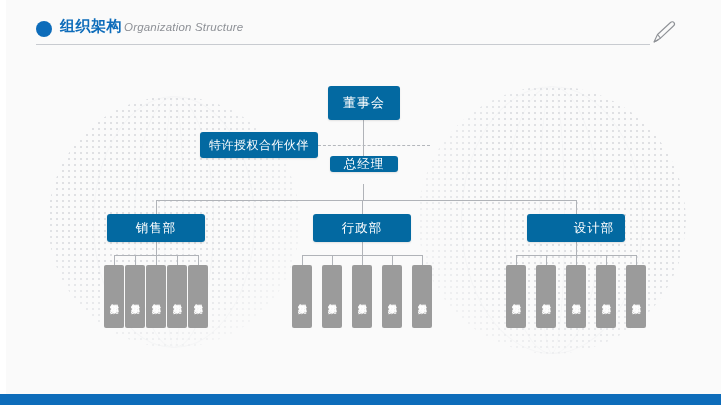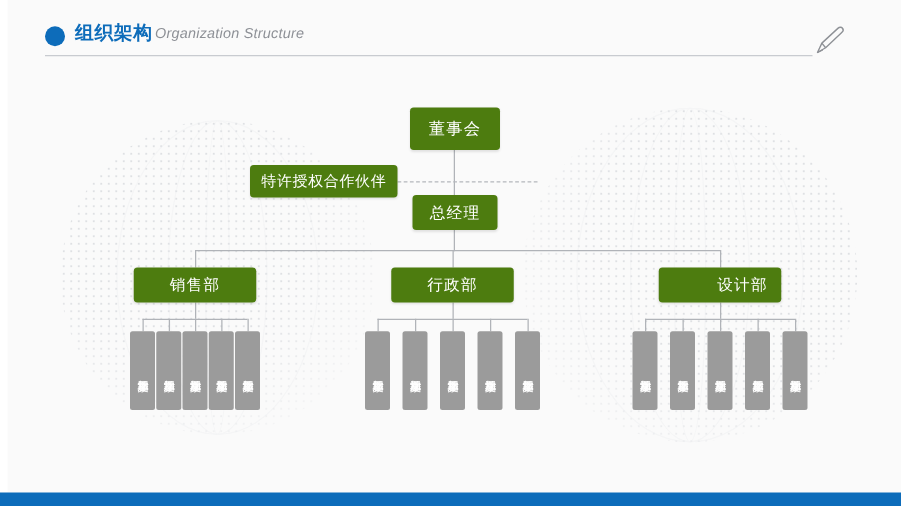--- a/index.html
+++ b/index.html
@@ -78,31 +78,31 @@
   .pen-icon {
     position: absolute; left: 648px; top: 18px;
     width: 30px; height: 30px;
   }
 
   
   .chart { position: absolute; left: 0; top: 0; width: 721px; height: 405px; }
 
   .node {
     position: absolute;
-    background: #4d7c0f;
+    background: #0369a1;
     color: #ffffff;
     border-radius: 3px;
     display: flex; align-items: center; justify-content: center;
     font-size: 12.5px;
     letter-spacing: 1px;
     white-space: nowrap;
     box-shadow: 0 1px 2px rgba(0,0,0,.10);
   }
   .node-board   { left: 328px; top: 86px;  width: 72px;  height: 34px; font-size: 13px; }
-  .node-gm      { left: 330px; top: 156px; width: 68px;  height: 28px; }
+  .node-gm      { left: 330px; top: 156px; width: 68px;  height: 16px; }
   .node-legal   { left: 430px; top: 132px; width: 90px;  height: 28px; }
   .node-partner { left: 200px; top: 132px; width: 118px; height: 26px; font-size: 12px; letter-spacing: .5px; }
 
   .node-dept {
     height: 28px; width: 98px; top: 214px;
     font-size: 12.5px;
   }
   .dept-sales  { left: 107px; }
   .dept-admin  { left: 313px; }
   .dept-design { left: 527px; padding-left: 36px; }

